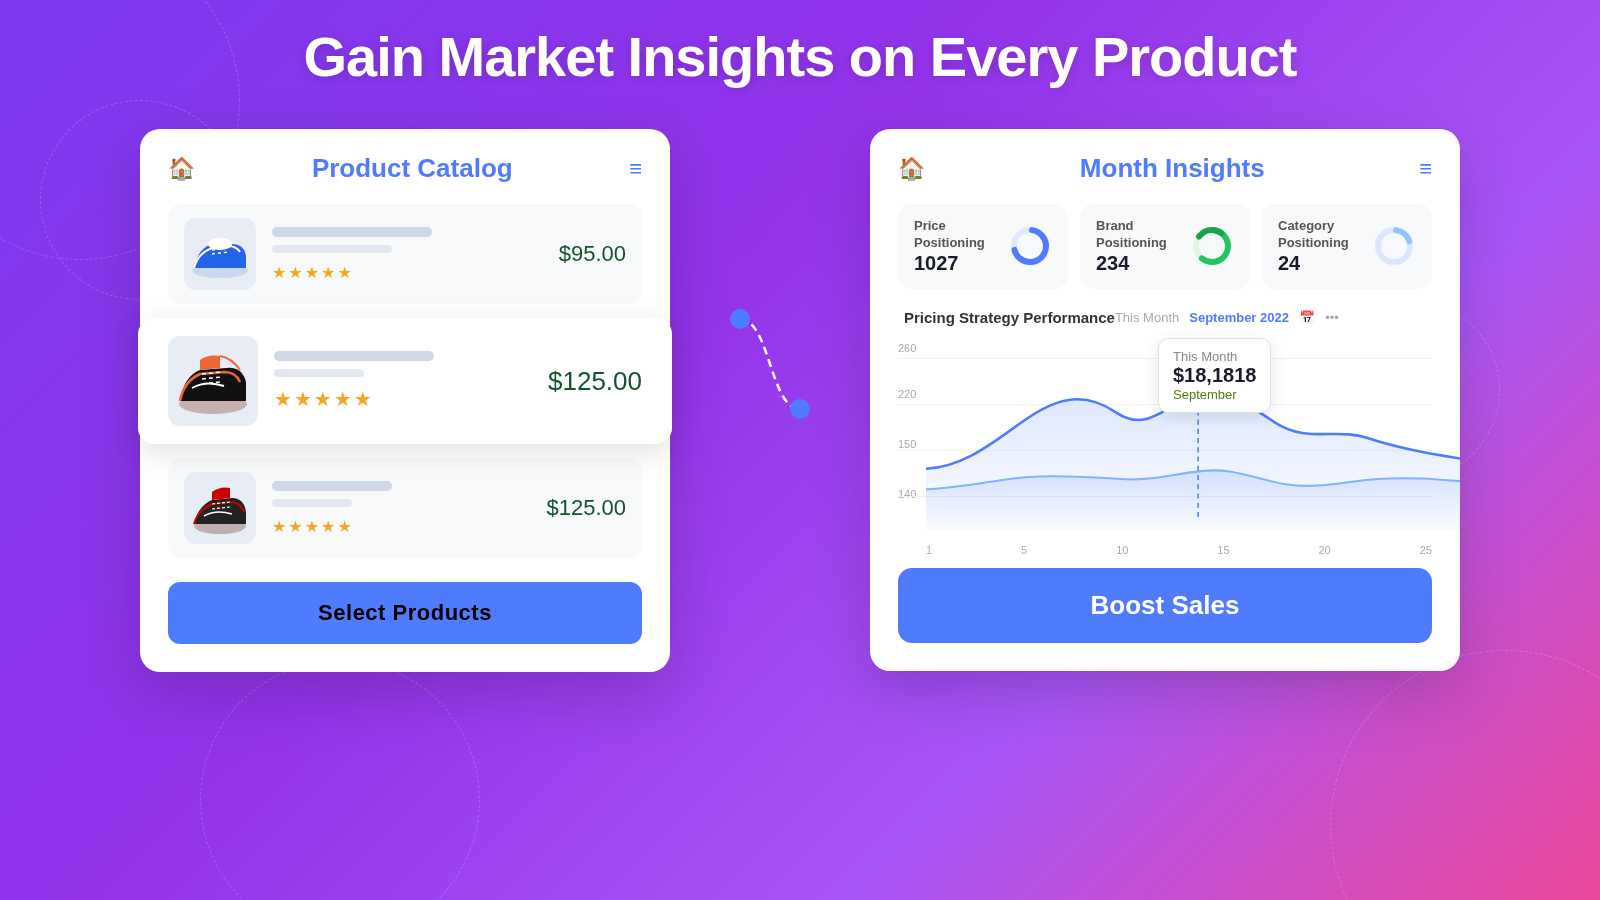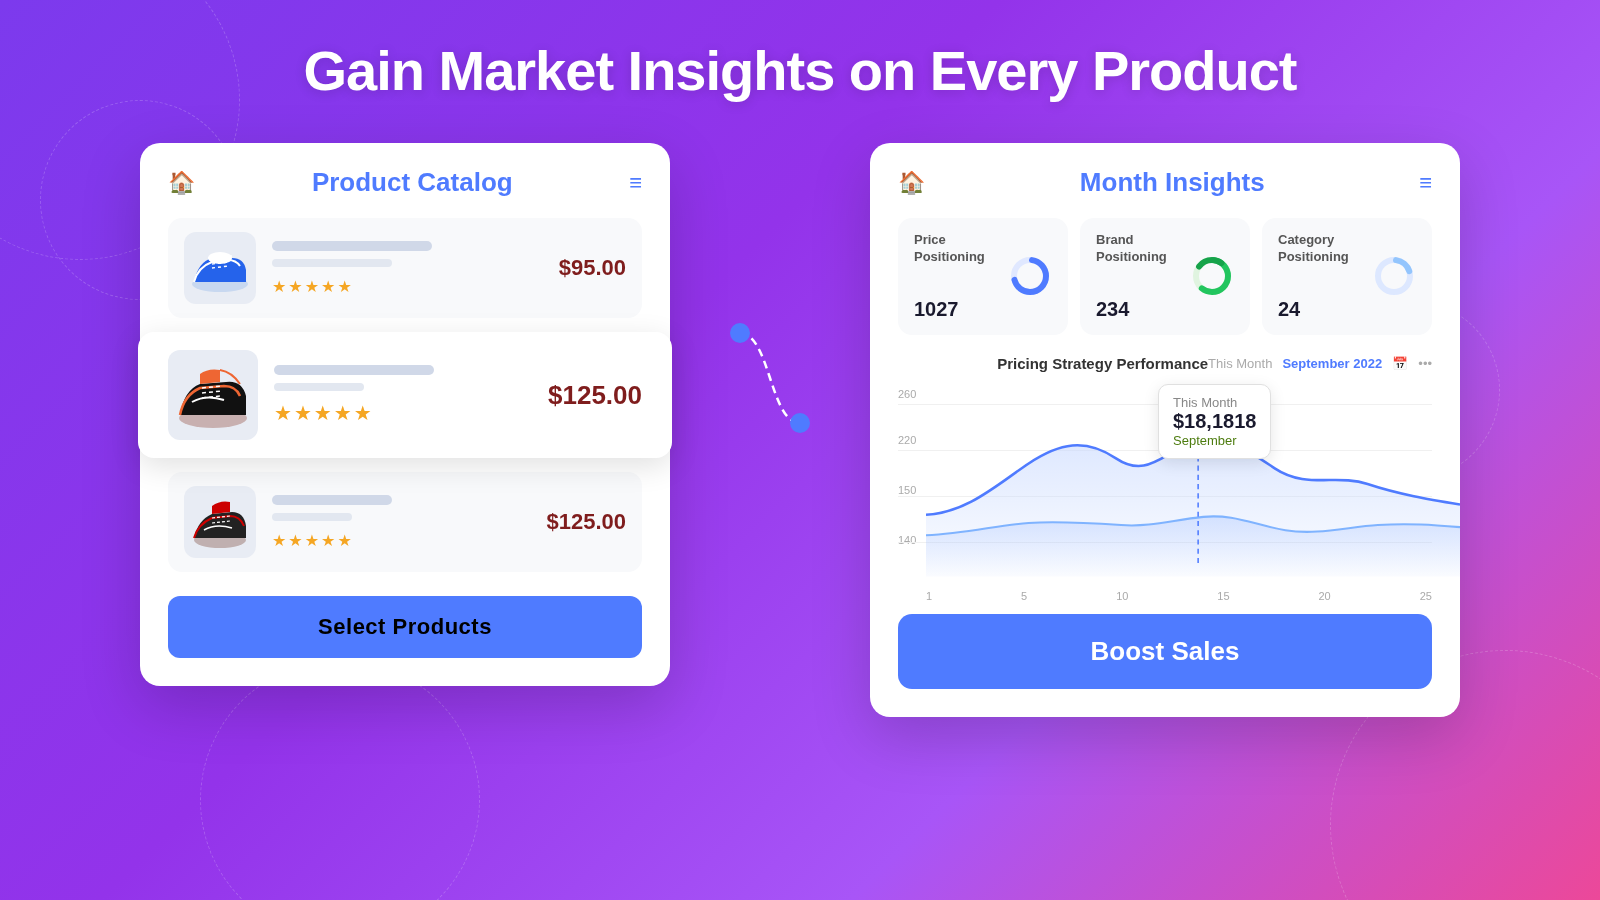--- a/index.html
+++ b/index.html
@@ -15,21 +15,21 @@
       align-items: center;
       justify-content: flex-start;
       position: relative;
     }
 
     .headline {
       color: #fff;
       font-size: 56px;
       font-weight: 900;
       text-align: center;
-      margin-top: 38px;
+      margin-top: 24px;
       margin-bottom: 40px;
       letter-spacing: -1px;
       text-shadow: 0 2px 12px rgba(0,0,0,0.15);
       z-index: 2;
       width: 100%;
     }
 
     .panels-container {
       display: flex;
       gap: 60px;
@@ -147,22 +147,22 @@
     .stars {
       color: #f5a623;
       font-size: 20px;
       letter-spacing: 2px;
     }
 
     .stars.small { font-size: 16px; }
 
     .product-price {
       font-size: 22px;
-      font-weight: 700;
-      color: #7f1d1d;
+      font-weight: 400;
+      color: #14532d;
       flex-shrink: 0;
       text-align: center;
     }
 
     .product-price.large {
       font-size: 26px;
     }
 
     
     .select-btn {
@@ -209,36 +209,36 @@
       font-size: 13px;
       font-weight: 600;
       color: #555;
       line-height: 1.3;
     }
 
     .metric-info .metric-value {
       font-size: 20px;
       font-weight: 700;
       color: #1a1a2e;
-      margin-top: 32px;
     }
 
     
     .donut-wrap {
       width: 44px;
       height: 44px;
       flex-shrink: 0;
     }
 
     
     .chart-header {
       display: flex;
       align-items: center;
-      justify-content: flex-end;
+      justify-content: flex-start;
       margin-bottom: 12px;
+      margin-left: 6px;
     }
 
     .chart-title {
       font-size: 15px;
       font-weight: 600;
       color: #333;
     }
 
     .chart-controls {
       display: flex;

